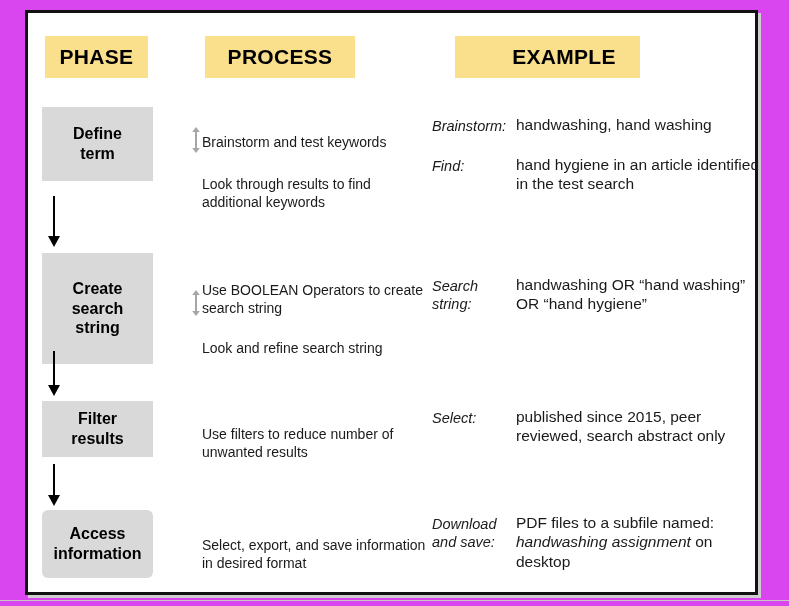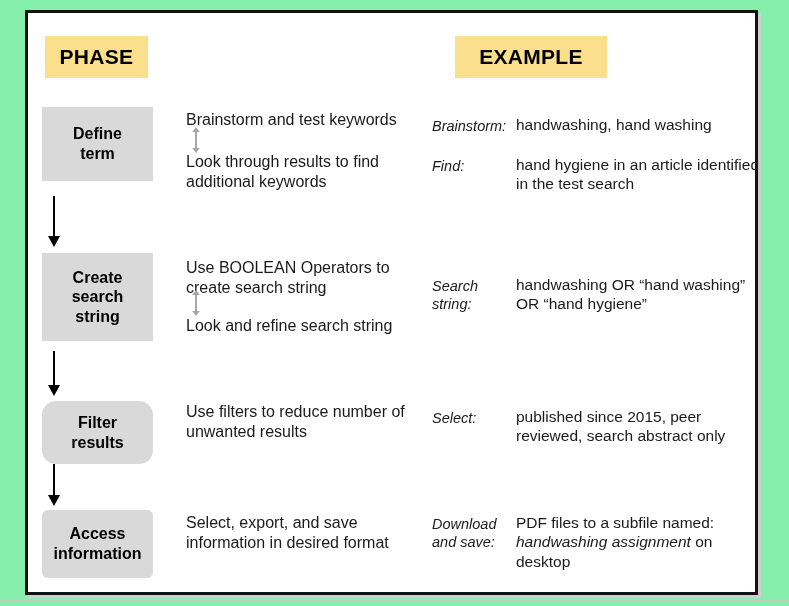--- a/index.html
+++ b/index.html
@@ -5,21 +5,21 @@
   html, body {
     margin: 0;
     padding: 0;
     background: #ffffff;
     font-family: "Liberation Sans", sans-serif;
   }
   #page {
     position: relative;
     width: 789px;
     height: 606px;
-    background: #86efac;
+    background: #d946ef;
     overflow: hidden;
   }
   
   #frame {
     position: absolute;
     left: 25px;
     top: 10px;
     width: 733px;
     height: 585px;
     border: 3px solid #111111;
@@ -53,41 +53,41 @@
     font-size: 21px;
     letter-spacing: 0.3px;
     display: flex;
     align-items: center;
     justify-content: center;
     height: 42px;
     z-index: 3;
   }
   #head-phase   { left: 45px;  top: 36px; width: 103px; }
   #head-process { left: 205px; top: 36px; width: 150px; }
-  #head-example { left: 455px; top: 36px; width: 152px; }
+  #head-example { left: 455px; top: 36px; width: 152px; padding-left: 33px; }
 
   
   .phase-box {
     position: absolute;
     left: 42px;
     width: 111px;
     background: #d9d9d9;
     color: #000000;
     font-weight: bold;
     font-size: 16px;
     line-height: 1.22;
     text-align: center;
     display: flex;
     align-items: center;
     justify-content: center;
     z-index: 3;
   }
   #phase-box-0 { top: 107px; height: 74px; }
-  #phase-box-1 { top: 253px; height: 88px; }
-  #phase-box-2 { top: 401px; height: 63px; border-radius: 14px; }
+  #phase-box-1 { top: 253px; height: 111px; }
+  #phase-box-2 { top: 401px; height: 56px; }
   #phase-box-3 { top: 510px; height: 68px; border-radius: 6px; }
 
   
   .flow-arrow {
     position: absolute;
     left: 47px;
     width: 14px;
     z-index: 3;
   }
   .flow-arrow .shaft {
@@ -112,26 +112,27 @@
   #flow-arrow-1 { top: 351px; height: 46px; }
   #flow-arrow-1 .shaft { height: 36px; }
   #flow-arrow-1 .head  { top: 34px; }
   #flow-arrow-2 { top: 464px; height: 44px; }
   #flow-arrow-2 .shaft { height: 33px; }
   #flow-arrow-2 .head  { top: 31px; }
 
   
   .process-text {
     position: absolute;
-    left: 186px;
+    left: 202px;
     width: 225px;
-    font-size: 16px;
+    font-size: 14px;
     line-height: 1.25;
     color: #1a1a1a;
     z-index: 3;
+    margin-top: 24px;
   }
   #process-0a { top: 110px; }
   #process-0b { top: 152px; }
   #process-1a { top: 258px; }
   #process-1b { top: 316px; }
   #process-2a { top: 402px; }
   #process-3a { top: 513px; }
 
   
   .dbl-arrow {
@@ -175,20 +176,21 @@
 </head>
 <body>
 
 <div id="page">
 
   <div id="frame-shadow"></div>
   <div id="frame"></div>
   <div id="bottom-rule"></div>
 
   <div class="col-head" id="head-phase">PHASE</div>
+  <div class="col-head" id="head-process">PROCESS</div>
   <div class="col-head" id="head-example">EXAMPLE</div>
 
   <div class="phase-box" id="phase-box-0">Define<br>term</div>
   <div class="phase-box" id="phase-box-1">Create<br>search<br>string</div>
   <div class="phase-box" id="phase-box-2">Filter<br>results</div>
   <div class="phase-box" id="phase-box-3">Access<br>information</div>
 
   <div class="flow-arrow" id="flow-arrow-0">
     <div class="shaft"></div>
     <div class="head"></div>

